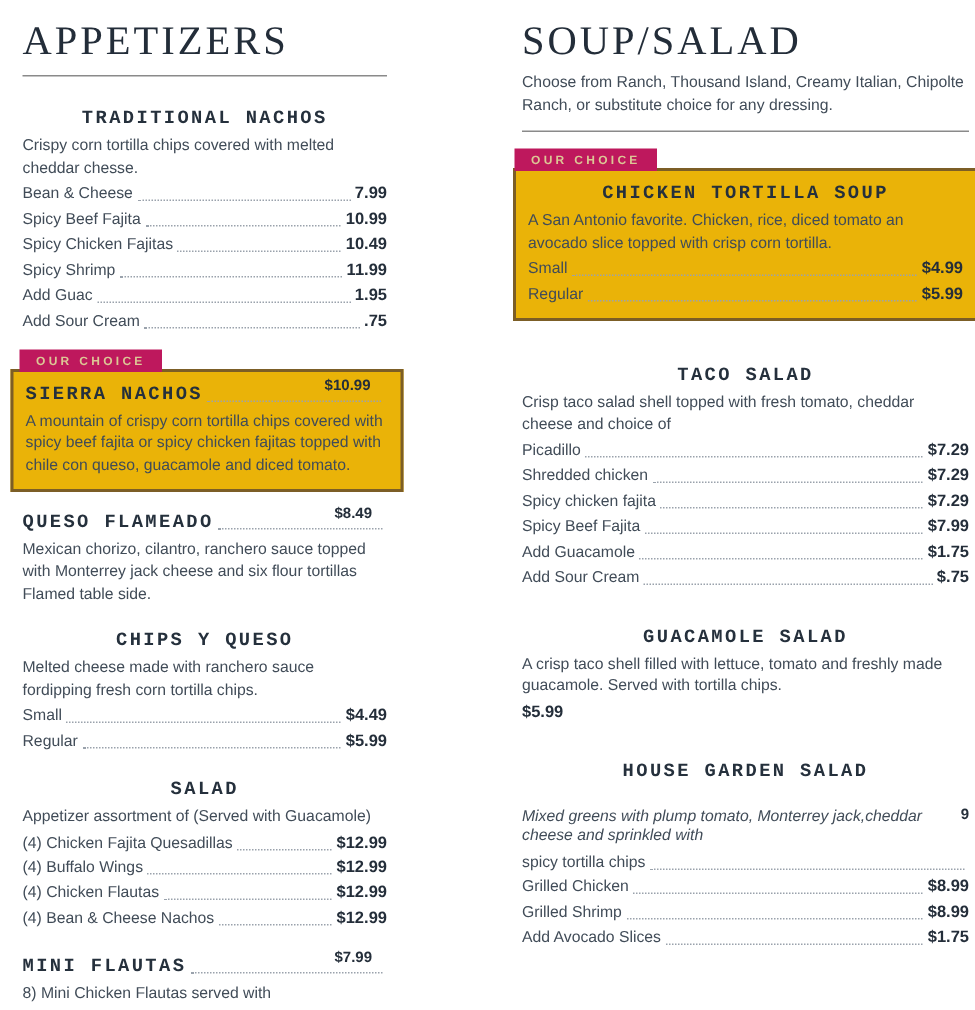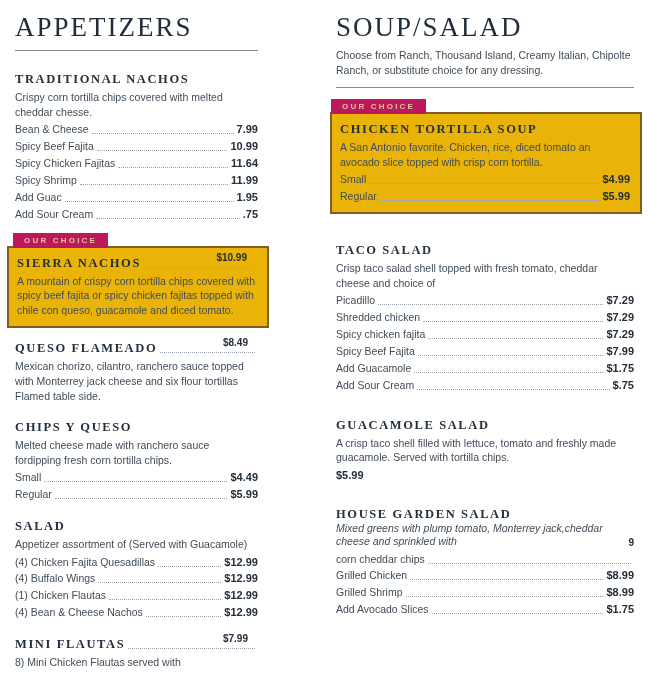--- a/index.html
+++ b/index.html
@@ -3,45 +3,45 @@
 <meta charset="utf-8">
 <style>
   html,body{margin:0;padding:0;background:#ffffff;}
   .page{position:relative;width:650px;height:673px;background:#ffffff;overflow:hidden;
         font-family:"Liberation Sans",sans-serif;color:#414c58;}
   .watermark{position:absolute;left:200px;top:170px;font-family:"DejaVu Sans",sans-serif;
         font-weight:bold;font-size:76px;letter-spacing:4px;color:transparent;
         -webkit-text-stroke:2px #ececec;opacity:.9;pointer-events:none;z-index:1;}
   .col{position:absolute;top:0;z-index:2;}
   .col-left{left:15px;width:243px;}
-  .col-right{left:336px;width:298px;}
+  .col-right{left:348px;width:298px;}
   h1{font-family:"Liberation Serif","DejaVu Serif",serif;font-weight:400;font-size:27px;
      letter-spacing:2px;color:#232d39;margin:12px 0 0 0;line-height:30px;}
   .rule{border:none;border-top:1px solid #8a8a8a;margin:8px 0 0 0;}
   .intro{font-size:10.5px;line-height:15px;margin-top:6px;}
-  .sec-title{font-family:Liberation Serif, serif;font-weight:700;font-size:12.5px;
-     letter-spacing:1.6px;color:#25303c;line-height:15px;white-space:nowrap;}
+  .sec-title{font-family:Liberation Mono, monospace;font-weight:700;font-size:12.5px;
+     letter-spacing:1.6px;color:#25303c;line-height:15px;white-space:nowrap;text-align:center;}
   .desc{font-size:10.5px;line-height:14.6px;margin-top:3px;}
   .mrow{display:flex;align-items:flex-end;margin-top:3.9px;}
   .nm{font-size:10.5px;line-height:13px;white-space:nowrap;}
   .lead{flex:1;border-bottom:1.5px dotted #9aa2ac;margin:0 3px 2px 3px;min-width:8px;}
   .pr{font-size:11px;font-weight:bold;color:#242e3a;line-height:13px;white-space:nowrap;}
   .rows{margin-top:2px;}
   .trow{display:flex;align-items:flex-end;position:relative;}
   .trow .lead{margin-bottom:3px;}
   .trow .tpr{position:absolute;right:10px;top:-4px;font-size:10px;font-weight:bold;color:#242e3a;}
   .choice-badge{display:inline-block;background:#be185d;color:#dcc795;font-size:8px;font-weight:bold;
      letter-spacing:2.2px;padding:3px 11px;position:relative;z-index:3;text-transform:uppercase;}
   .choice-box{border:2px solid #7c5e26;background:#eab308;padding:8px 10px 9px 8px;margin-top:-2px;position:relative;}
   .box-left{margin-left:-8px;margin-right:-11px;}
   .box-right{margin-left:-6px;margin-right:-8px;}
   .badge-left{margin-left:-2px;margin-top:12px;}
   .badge-right{margin-left:-5px;margin-top:11px;}
   .note-price{font-size:11px;font-weight:bold;color:#242e3a;margin-top:4px;}
-  .drow{display:flex;align-items:flex-end;margin-top:0;}
+  .drow{display:flex;margin-top:16px;}
   .drow .dtext{font-size:10.5px;font-style:italic;line-height:13.5px;}
   .drow .dnum{font-size:10px;font-weight:bold;color:#242e3a;margin-left:auto;line-height:12px;}
   .mt13{margin-top:13px;} .mt17{margin-top:17px;} .mt18{margin-top:18px;}
   .mt21{margin-top:21px;} .mt22{margin-top:29px;} .mt26{margin-top:26px;}
 </style>
 </head>
 <body>
 
 <div class="page">
 
@@ -59,21 +59,21 @@
             <span class="pr">7.99</span>
           </div>
           <div class="mrow">
             <span class="nm">Spicy Beef Fajita</span>
             <span class="lead"></span>
             <span class="pr">10.99</span>
           </div>
           <div class="mrow">
             <span class="nm">Spicy Chicken Fajitas</span>
             <span class="lead"></span>
-            <span class="pr">11.64</span>
+            <span class="pr">10.49</span>
           </div>
           <div class="mrow">
             <span class="nm">Spicy Shrimp</span>
             <span class="lead"></span>
             <span class="pr">11.99</span>
           </div>
           <div class="mrow">
             <span class="nm">Add Guac</span>
             <span class="lead"></span>
             <span class="pr">1.95</span>
@@ -132,21 +132,21 @@
             <span class="nm">(4) Chicken Fajita Quesadillas</span>
             <span class="lead"></span>
             <span class="pr">$12.99</span>
           </div>
           <div class="mrow">
             <span class="nm">(4) Buffalo Wings</span>
             <span class="lead"></span>
             <span class="pr">$12.99</span>
           </div>
           <div class="mrow">
-            <span class="nm">(1) Chicken Flautas</span>
+            <span class="nm">(4) Chicken Flautas</span>
             <span class="lead"></span>
             <span class="pr">$12.99</span>
           </div>
           <div class="mrow">
             <span class="nm">(4) Bean &amp; Cheese Nachos</span>
             <span class="lead"></span>
             <span class="pr">$12.99</span>
           </div>
         </div>
     </div>
@@ -231,21 +231,21 @@
     </div>
 
     <div>
       <div class="sec-title mt26">HOUSE GARDEN SALAD</div>
       <div class="drow">
         <span class="dtext">Mixed greens with plump tomato, Monterrey jack,cheddar cheese and sprinkled with</span>
         <span class="dnum">9</span>
       </div>
       <div class="rows">
           <div class="mrow">
-            <span class="nm">corn cheddar chips</span>
+            <span class="nm">spicy tortilla chips</span>
             <span class="lead"></span>
             <span class="pr"></span>
           </div>
           <div class="mrow">
             <span class="nm">Grilled Chicken</span>
             <span class="lead"></span>
             <span class="pr">$8.99</span>
           </div>
           <div class="mrow">
             <span class="nm">Grilled Shrimp</span>

